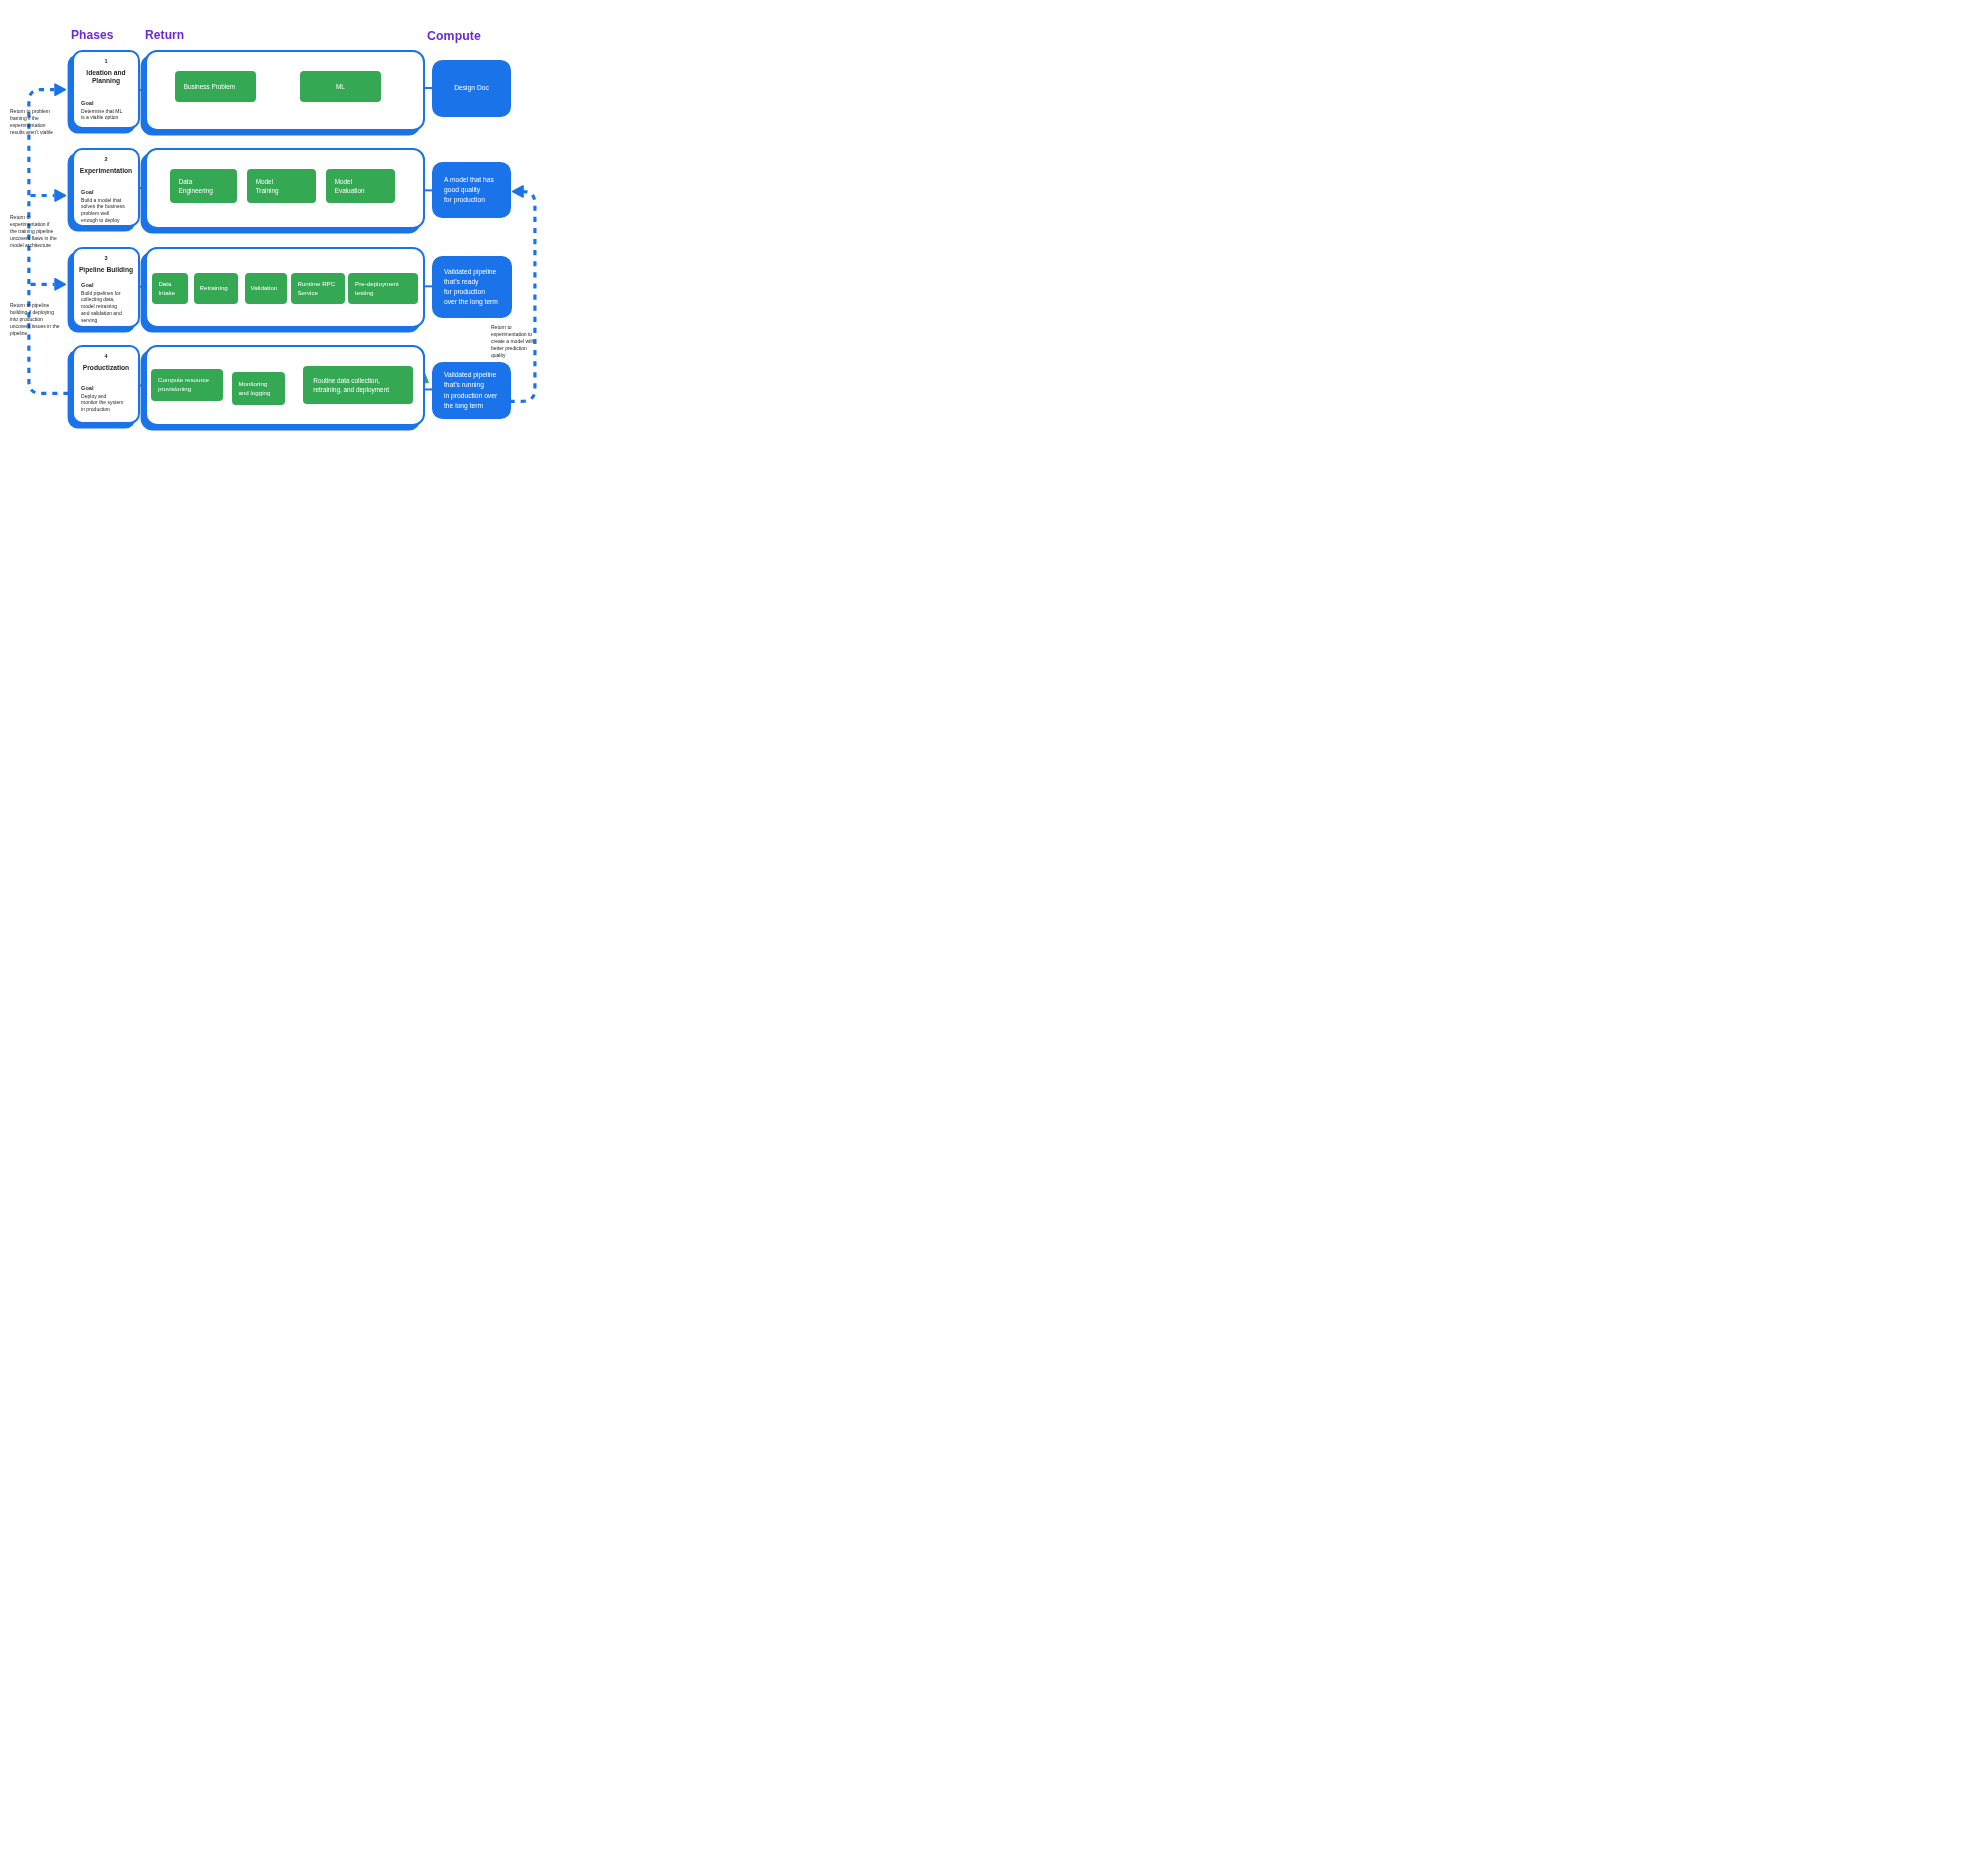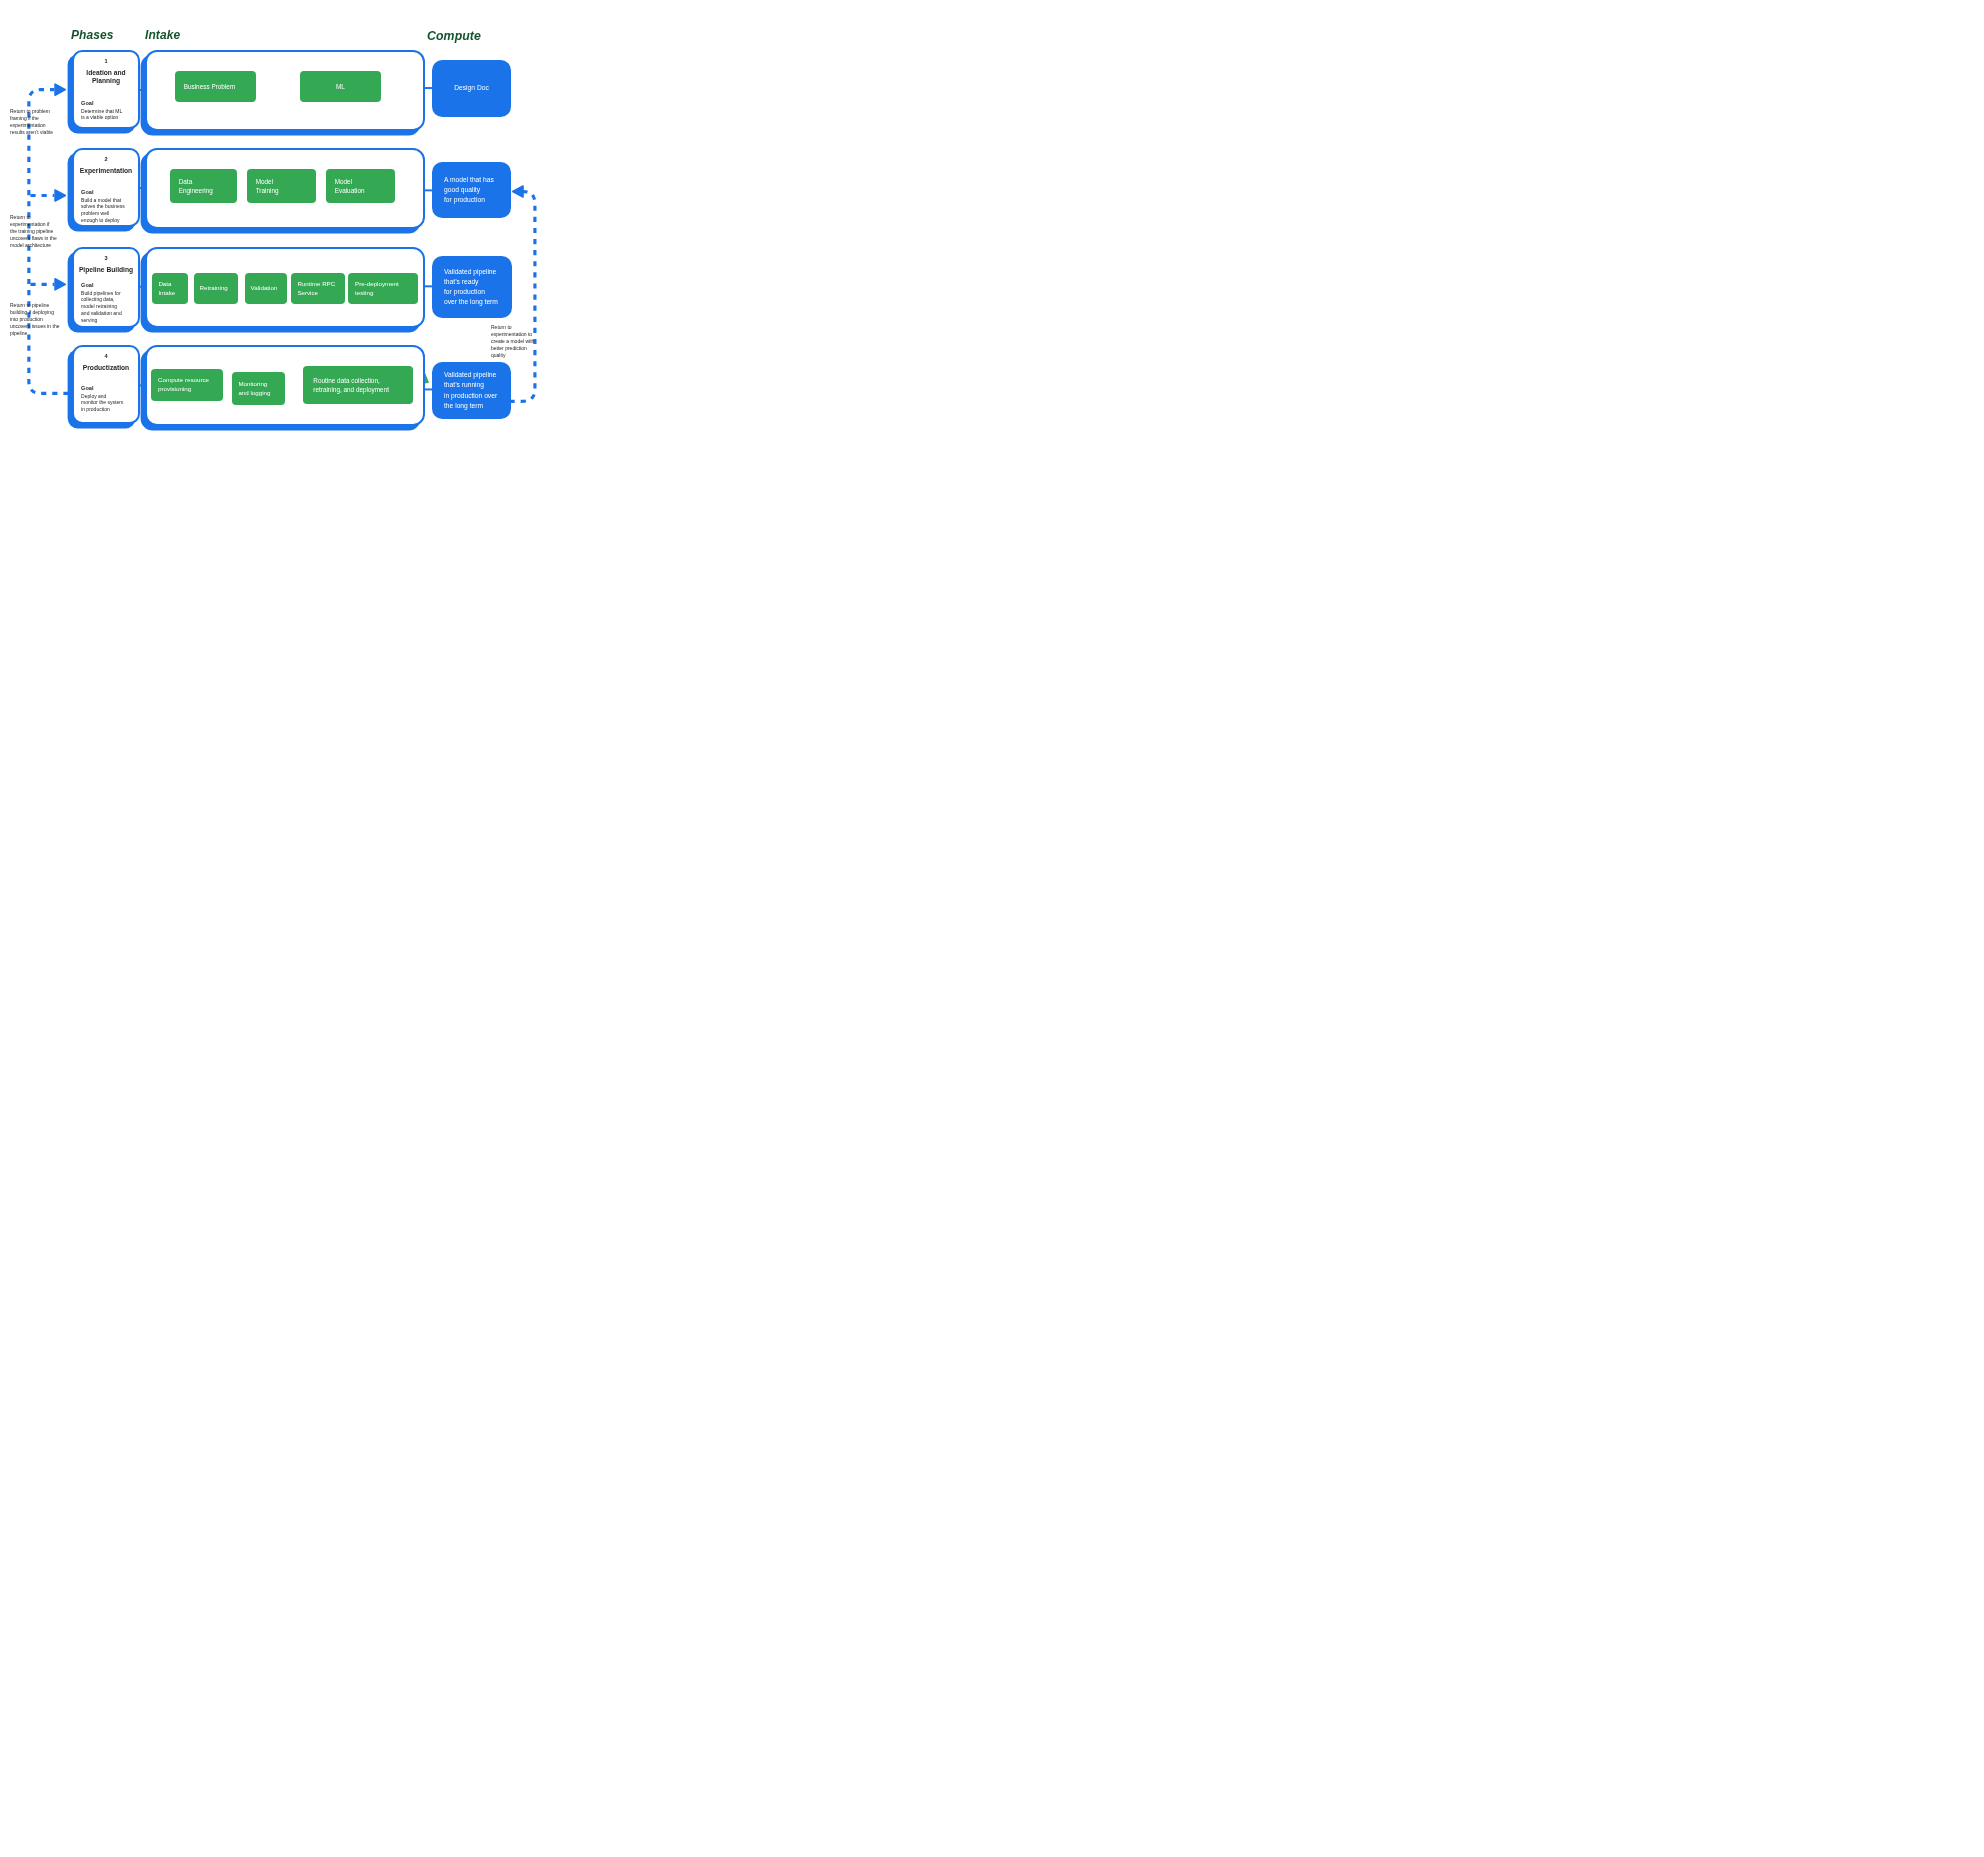--- a/index.html
+++ b/index.html
@@ -1,21 +1,21 @@
 <!DOCTYPE html>
 <html style="font-size:6.4px"><head>
 <meta charset="utf-8">
 <style>
   html,body{margin:0;padding:0;background:#ffffff;}
   #canvas{
     position:relative;width:563px;height:464px;background:#ffffff;
     font-family:"Liberation Sans", sans-serif;color:#1f1f1f;overflow:hidden;
   }
   .pre{white-space:pre-line;}
-  .hdr{position:absolute;font-weight:700;font-size:12px;color:#14532d;letter-spacing:0.1px;font-style:italic;}
+  .hdr{position:absolute;font-weight:700;font-size:12px;color:#6d28d9;letter-spacing:0.1px;}
   
   .card{
     position:absolute;background:#ffffff;border:2px solid #1a73e8;border-radius:10.3px;
     box-shadow:-4.4px 4.4px 0 0 #1a73e8;box-sizing:border-box;
   }
   .container{border-radius:12px;}
   .pnum{position:absolute;top:6.4px;left:0;width:100%;text-align:center;font-weight:700;font-size:5.6px;}
   .ptitle{position:absolute;top:16.7px;left:0;width:100%;text-align:center;font-weight:700;font-size:6.7px;line-height:1.28;}
   .goalwrap{position:absolute;left:7.1px;right:3.2px;}
   .glabel{font-weight:700;font-size:5.6px;margin-bottom:1.6px;}
@@ -77,21 +77,21 @@
     <path d="M 973 448 C 1028 448 1028 502 973 502" fill="none" stroke="#34a853" stroke-width="5.5"></path>
     <polygon points="1007,476 1025,474 1016,451" fill="#34a853" stroke="#34a853" stroke-width="3" stroke-linejoin="round"></polygon>
 
     <path d="M 775 940 C 731 940 731 994 775 994" fill="none" stroke="#34a853" stroke-width="5.5"></path>
     <polygon points="732,969 750,967 741,991" fill="#34a853" stroke="#34a853" stroke-width="3" stroke-linejoin="round"></polygon>
     <path d="M 1027 940 C 1081 940 1081 994 1027 994" fill="none" stroke="#34a853" stroke-width="5.5"></path>
     <polygon points="1061,966 1079,964 1070,942" fill="#34a853" stroke="#34a853" stroke-width="3" stroke-linejoin="round"></polygon>
   </svg>
 
   <div class="hdr" style="left:71px;top:28px;">Phases</div>
-  <div class="hdr" style="left:145px;top:28px;">Intake</div>
+  <div class="hdr" style="left:145px;top:28px;">Return</div>
   <div class="hdr" style="left:427px;top:29px;font-size:12.3px;">Compute</div>
 
   <div class="card container" style="left:145px;top:50px;width:280px;height:81px;"></div>
   <div class="card container" style="left:145px;top:148px;width:280px;height:81px;"></div>
   <div class="card container" style="left:145px;top:247px;width:280px;height:81px;"></div>
   <div class="card container" style="left:145px;top:345px;width:280px;height:81px;"></div>
 
   <div class="card" style="left:72px;top:50px;width:68px;height:79px;">
     <div class="pnum">1</div>
     <div class="ptitle pre">Ideation and

